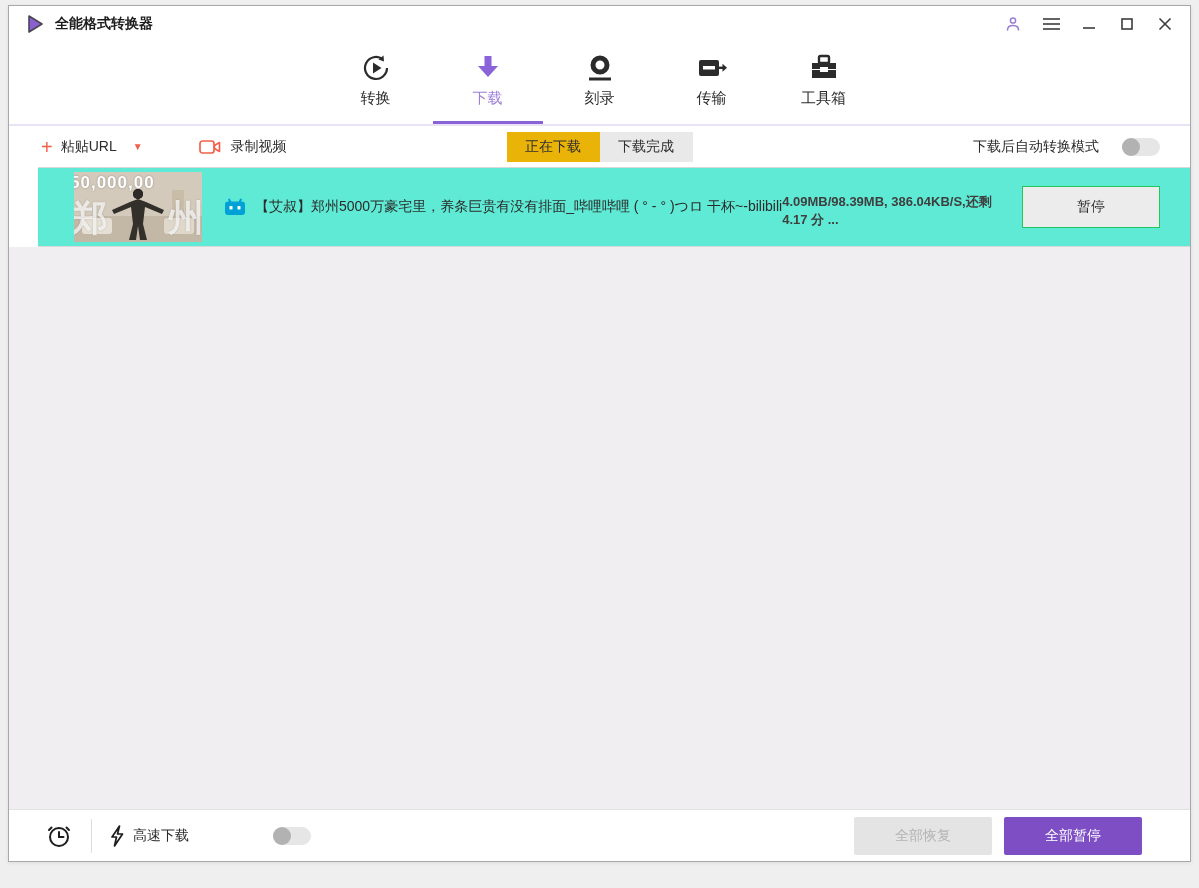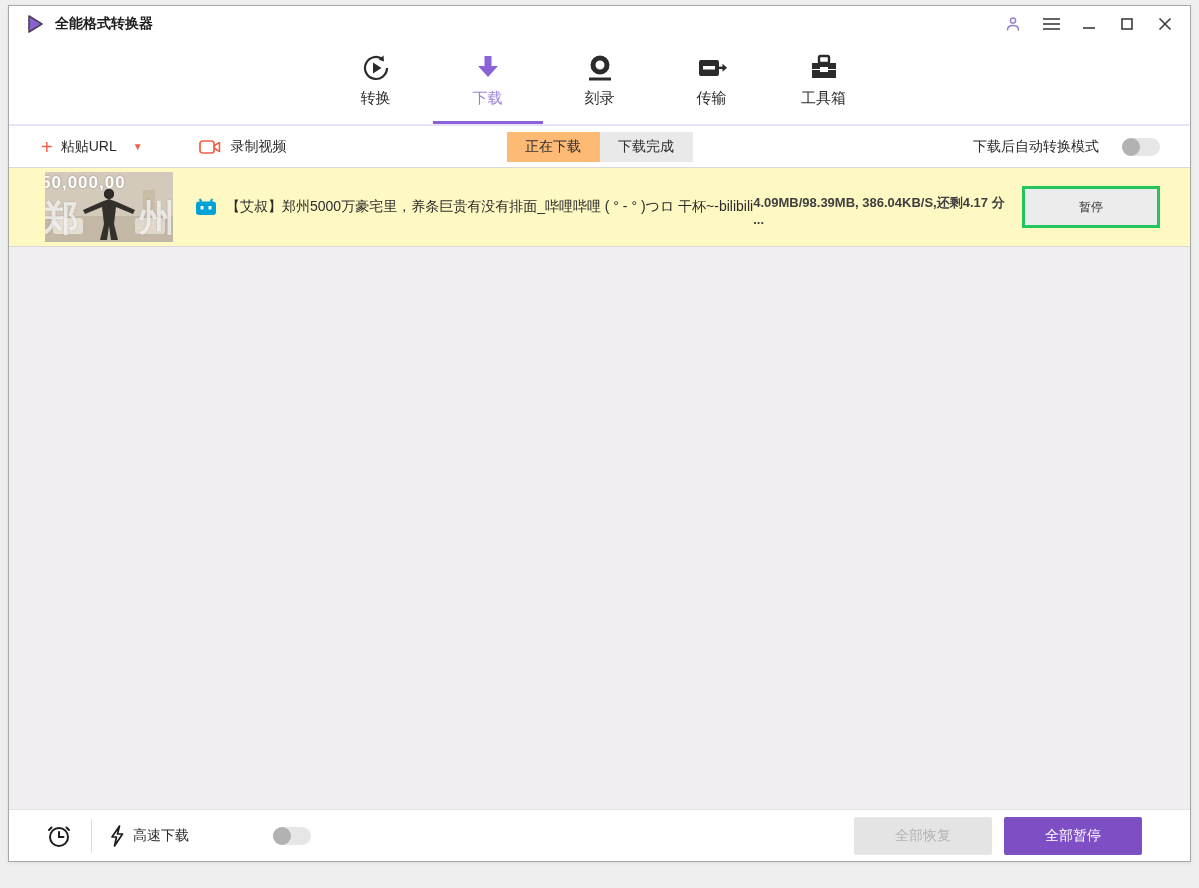--- a/index.html
+++ b/index.html
@@ -24,39 +24,39 @@
   .navtab.active::after { content:""; position:absolute; bottom:0; left:50%; transform:translateX(-50%); width:110px; height:3px; background:#8a63d9; }
   .sep { height:2px; background:#eae3f7; flex:0 0 auto; }
   
   .toolbar { height:41px; display:flex; align-items:center; padding:0 30px 0 32px; position:relative; flex:0 0 auto; background:#fff; }
   .tool-group { display:flex; align-items:center; gap:8px; cursor:pointer; }
   .tool-label { font-size:14px; color:#2b2b2b; }
   .plus { color:#f2604a; font-size:20px; font-weight:400; line-height:1; }
   .caret { color:#f2604a; font-size:10px; margin-left:8px; }
   .segments { position:absolute; left:50%; transform:translateX(-50%); display:flex; }
   .seg { width:93px; height:30px; display:flex; align-items:center; justify-content:center; font-size:14px; color:#2f2f2f; background:#e9e9e9; cursor:pointer; }
-  .seg.active { background:#fdba74; }
+  .seg.active { background:#eab308; }
   .auto-conv { margin-left:auto; display:flex; align-items:center; gap:23px; }
   
   .toggle { width:38px; height:18px; border-radius:9px; background:#e6e6e6; position:relative; cursor:pointer; flex:0 0 auto; }
   .toggle .knob { position:absolute; left:0; top:0; width:18px; height:18px; border-radius:50%; background:#b2b2b2; }
   
-  .dl-row { height:80px; border-top:1px solid #d8d8d8; border-bottom:1px solid #d8d8d8; display:flex; align-items:center; padding:0 30px 0 36px; background:#fef9c3; flex:0 0 auto; }
+  .dl-row { height:80px; border-top:1px solid #d8d8d8; border-bottom:1px solid #d8d8d8; display:flex; align-items:center; padding:0 30px 0 36px; background:#5eead4; flex:0 0 auto;margin-left:29px; }
   .thumb { width:128px; height:70px; margin-right:22px; position:relative; overflow:hidden; background:linear-gradient(160deg,#d9cfbf 0%,#cfc4b1 55%,#bdb2a0 100%); flex:0 0 auto; }
   .thumb .money { position:absolute; top:1px; left:-4px; right:-4px; font-size:17px; font-weight:bold; color:#fff; white-space:nowrap; text-shadow:0 0 2px rgba(0,0,0,.35); letter-spacing:1px; }
   .thumb .bigchar { position:absolute; font-size:36px; font-weight:bold; color:rgba(255,255,255,.75); top:22px; text-shadow:0 0 2px rgba(0,0,0,.2); }
   .thumb .bigchar.left { left:-2px; }
   .thumb .bigchar.right { right:-2px; }
   .dl-mid { flex:1; display:flex; min-width:0; }
   .dl-titlerow { display:flex; align-items:center; gap:9px; }
   .dl-title { font-size:14px; color:#2b2b2b; white-space:nowrap; overflow:hidden; }
   .dl-status { font-size:13px; color:#3f3f3f; margin-top:7px;font-weight:bold; }
   .pbar { margin-top:8px; height:8px; border-radius:4px; background:#cbcbcb; overflow:hidden; }
   .pfill { height:100%; background:#7b4fb5; border-radius:4px; width:0; }
-  .pause-btn { width:138px; height:42px; margin-left:10px; background:#ececec; border:3px solid #22c55e; font-size:12px; color:#2f2f2f; display:flex; align-items:center; justify-content:center; cursor:pointer; flex:0 0 auto; }
+  .pause-btn { width:138px; height:42px; margin-left:10px; background:#ececec; border:1px solid #22c55e; font-size:14px; color:#2f2f2f; display:flex; align-items:center; justify-content:center; cursor:pointer; flex:0 0 auto; }
   
   .main-empty { flex:1; background:#f0eef1; }
   
   .footer { height:52px; border-top:1px solid #e2e2e2; background:#fff; display:flex; align-items:center; padding:0 48px 0 36px; flex:0 0 auto; }
   .f-divider { width:1px; height:34px; background:#dcdcdc; margin:0 18px; }
   .f-speed { display:flex; align-items:center; gap:9px; }
   .f-speed .tool-label { font-size:14px; }
   .footer .toggle.speed { margin-left:84px; }
   .f-buttons { margin-left:auto; display:flex; gap:12px; }
   .btn { width:138px; height:38px; border-radius:2px; font-size:14px; display:flex; align-items:center; justify-content:center; cursor:pointer; border:none; }

